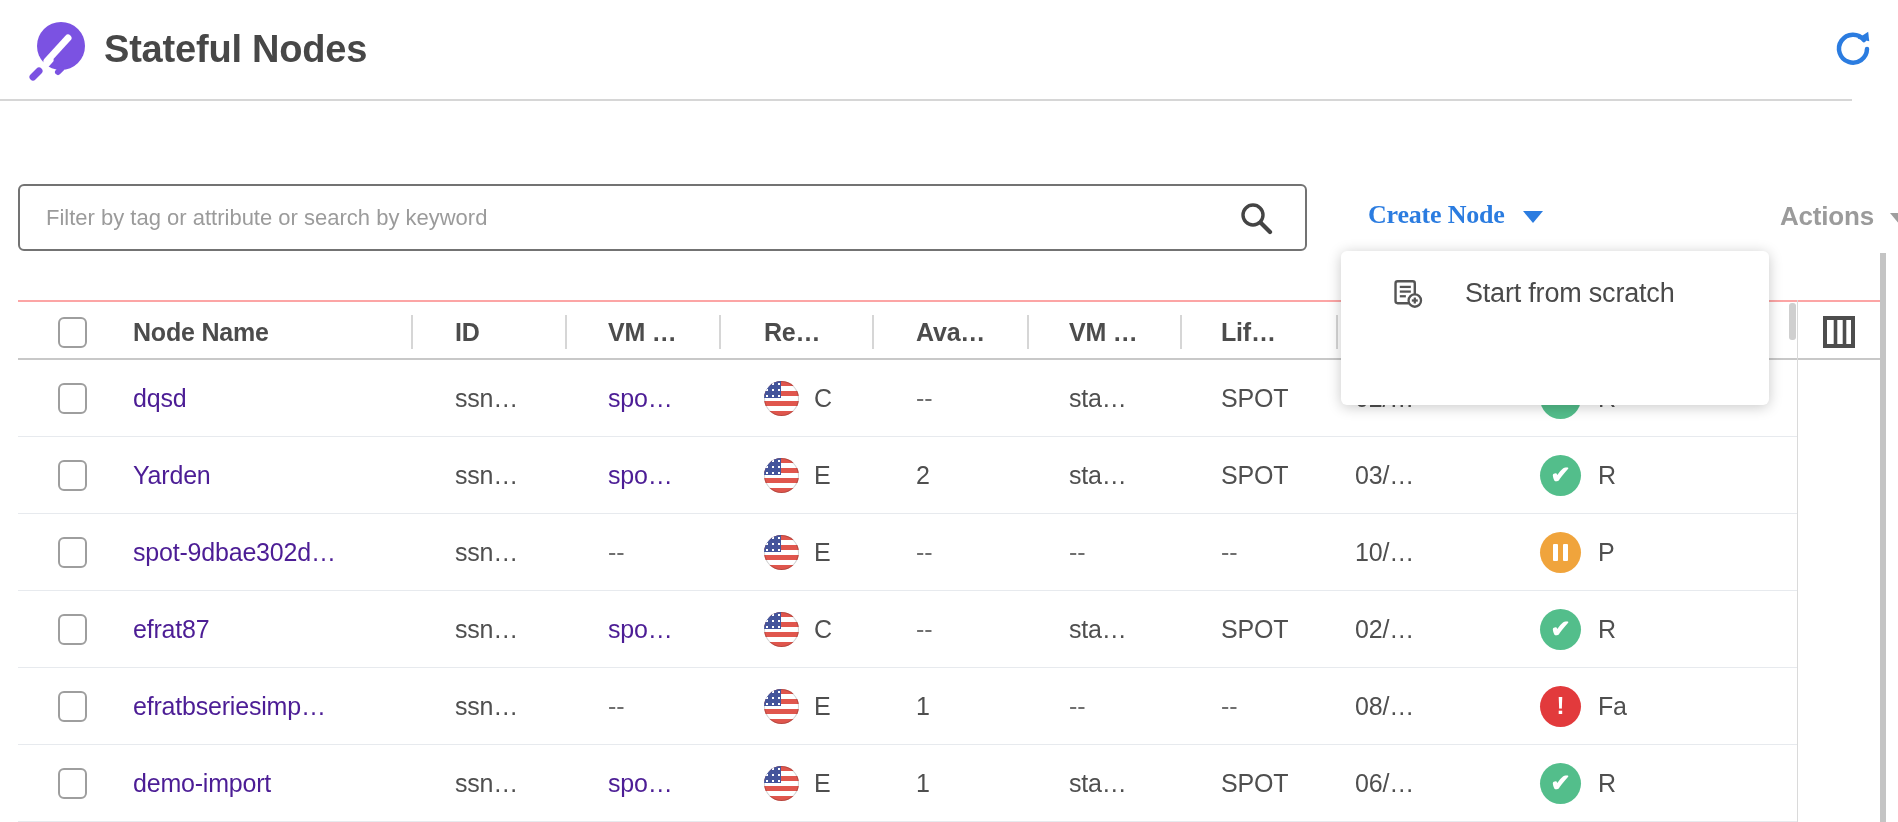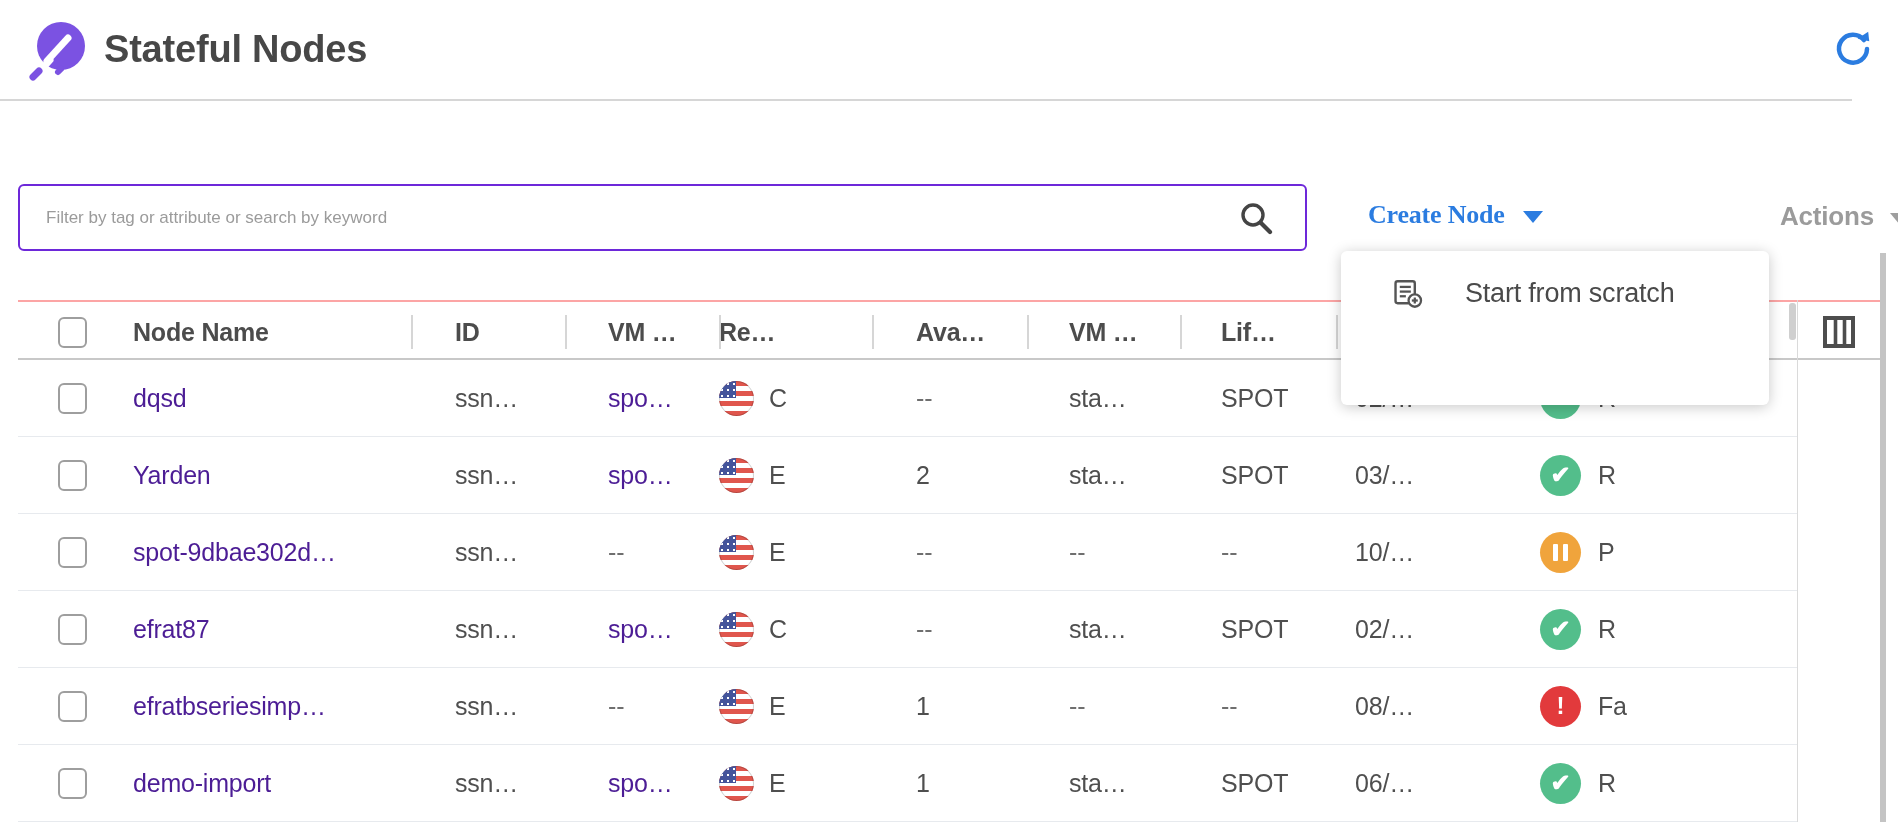--- a/index.html
+++ b/index.html
@@ -8,21 +8,21 @@
 
   
   .app-header { position:absolute; left:0; top:0; width:1852px; height:101px;
     border-bottom:2px solid #d6d6d6; display:flex; align-items:center; padding-left:28px; }
   .logo { width:58px; height:62px; margin-right:18px; }
   .page-title { font-size:38px; font-weight:700; color:#474747; }
   .refresh-btn { position:absolute; right:26px; top:30px; width:38px; height:38px; cursor:pointer; }
 
   
   .filter-input { position:absolute; left:18px; top:184px; width:1289px; height:67px;
-    border:2px solid #6d28d9; border-radius:6px; font-size:17px; color:#4a4a4a;
+    border:2px solid #737373; border-radius:6px; font-size:22px; color:#4a4a4a;
     padding:0 70px 0 26px; outline:none; font-family:"Liberation Sans", sans-serif; }
   .filter-input::placeholder { color:#9b9b9b; }
   .search-icon { position:absolute; left:1238px; top:200px; width:36px; height:36px; }
 
   .create-node-btn { position:absolute; left:1368px; top:200px; display:flex; align-items:center;
     gap:18px; cursor:pointer;font-family:Liberation Serif, serif; }
   .create-node-btn .lbl { font-size:26px; font-weight:700; color:#2b7ce0; }
   .actions-btn { position:absolute; left:1780px; top:201px; display:flex; align-items:center;
     gap:16px; cursor:pointer; }
   .actions-btn .lbl { font-size:26px; font-weight:700; color:#9b9b9b; }
@@ -40,21 +40,21 @@
 
   
   .table-wrap { position:absolute; left:18px; top:300px; width:1862px; }
   .thead { display:grid; height:60px; align-items:center;
     grid-template-columns:92px 301px 154px 154px 153px 155px 153px 156px 174px 287px 83px;
     border-top:2px solid #fca5a5; border-bottom:2px solid #c8c8c8; }
   .th { font-size:25px; font-weight:700; color:#4c4c4c; position:relative; height:60px;
     display:flex; align-items:center; }
   .th.sep::before { content:""; position:absolute; left:0; top:13px; width:2px; height:34px; background:#d6d6d6; }
   .pad-name{padding-left:23px} .pad-id{padding-left:44px} .pad-vm1{padding-left:43px}
-  .pad-re{} .pad-ava{padding-left:44px} .pad-vm2{padding-left:42px}
+  .pad-re{padding-left:45px} .pad-ava{padding-left:44px} .pad-vm2{padding-left:42px}
   .pad-lif{padding-left:41px} .pad-created{padding-left:19px} .pad-status{padding-left:30px}
 
   .tbody { width:1779px; }
   .trow { display:grid; height:77px; align-items:center;
     grid-template-columns:92px 301px 154px 154px 153px 155px 153px 156px 174px 287px;
     border-bottom:1px solid #e7eaee; }
   .td { font-size:25px; color:#4f4f4f; display:flex; align-items:center; overflow:hidden; white-space:nowrap; }
   .td.muted { color:#6f6f6f; }
   .link { color:#4c1d95; cursor:pointer; }
 

